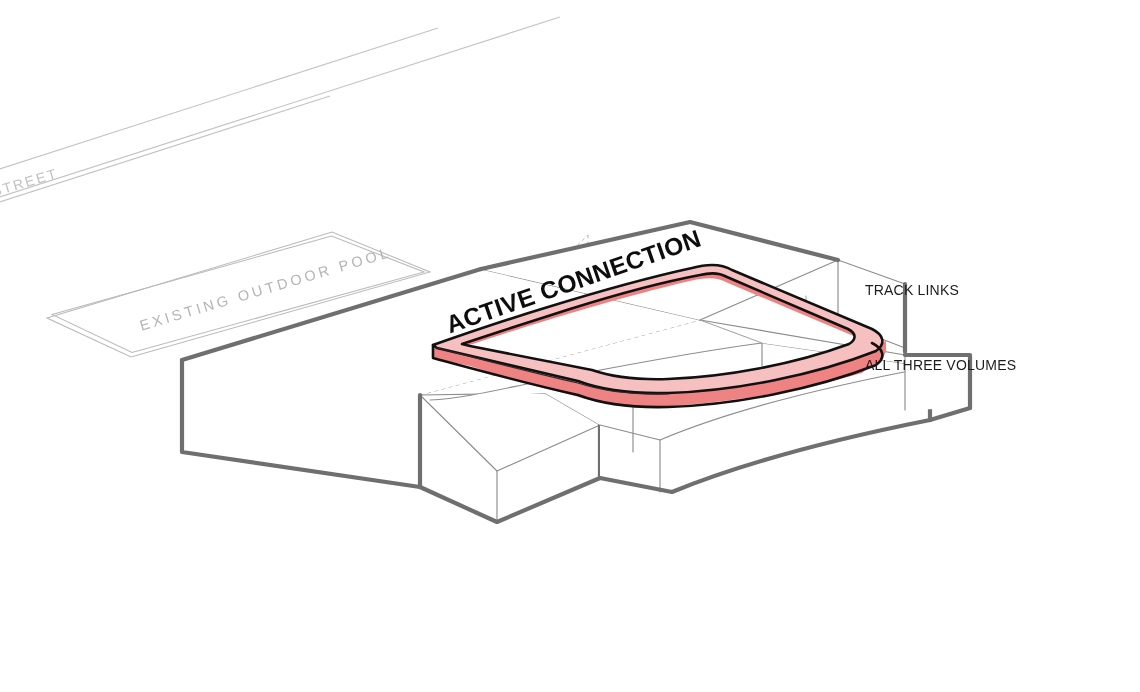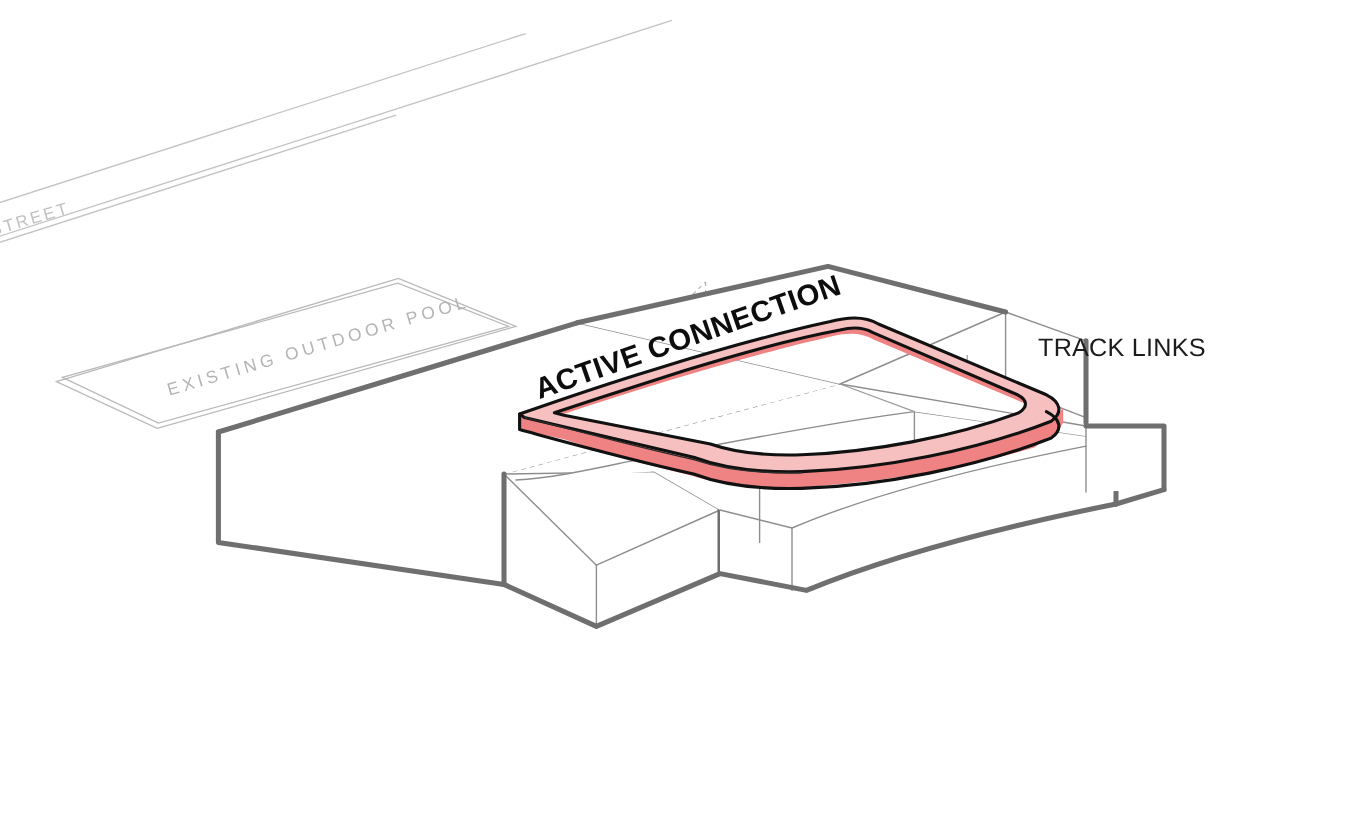--- a/index.html
+++ b/index.html
@@ -23,21 +23,21 @@
   .pool-line{fill:none;stroke:#b9b9b9;stroke-width:1.05;}
   .pool-face{fill:#ffffff;}
 
   .track-top{fill:#f7c0c0;}
   .track-side{fill:#ef8383;}
   .track-outline{fill:none;stroke:#111111;stroke-width:2.6;
                  stroke-linejoin:round;stroke-linecap:round;}
   .track-inner{fill:none;stroke:#2a2a2a;stroke-width:1.25;
                stroke-linejoin:round;stroke-linecap:round;}
 
-  .note{position:absolute;color:#1c1c1c;font-size:21px;
+  .note{position:absolute;color:#1c1c1c;font-size:14px;
         line-height:25px;letter-spacing:.2px;white-space:pre;}
   .note-line{display:block;}
 
   .lbl-active{position:absolute;font-size:24.5px;font-weight:bold;
         color:#0d0d0d;letter-spacing:.4px;white-space:nowrap;
         transform-origin:0 50%;}
   .lbl-pool{position:absolute;font-size:14.5px;color:#b4b4b4;
         letter-spacing:3.4px;white-space:nowrap;transform-origin:0 50%;}
   .lbl-street{position:absolute;font-size:14px;color:#c0c0c0;
         letter-spacing:2.2px;white-space:nowrap;transform-origin:0 50%;}
@@ -210,15 +210,16 @@
   </svg>
 
   <div class="lbl-active" style="left:447px; top:312px; transform:rotate(-19.2deg);">ACTIVE CONNECTION</div>
 
   <div class="lbl-pool" style="left:140px; top:318px; transform:rotate(-16.5deg);">EXISTING OUTDOOR POOL</div>
 
   <div class="lbl-street" style="left:-8px; top:184px; transform:rotate(-16.5deg);">STREET</div>
 
   <div class="note" style="left:865px; top:228px;">
     <span class="note-line">TRACK LINKS</span>
+    <span class="note-line">ALL THREE VOLUMES</span>
   </div>
 
 </div>
 
 </body></html>

